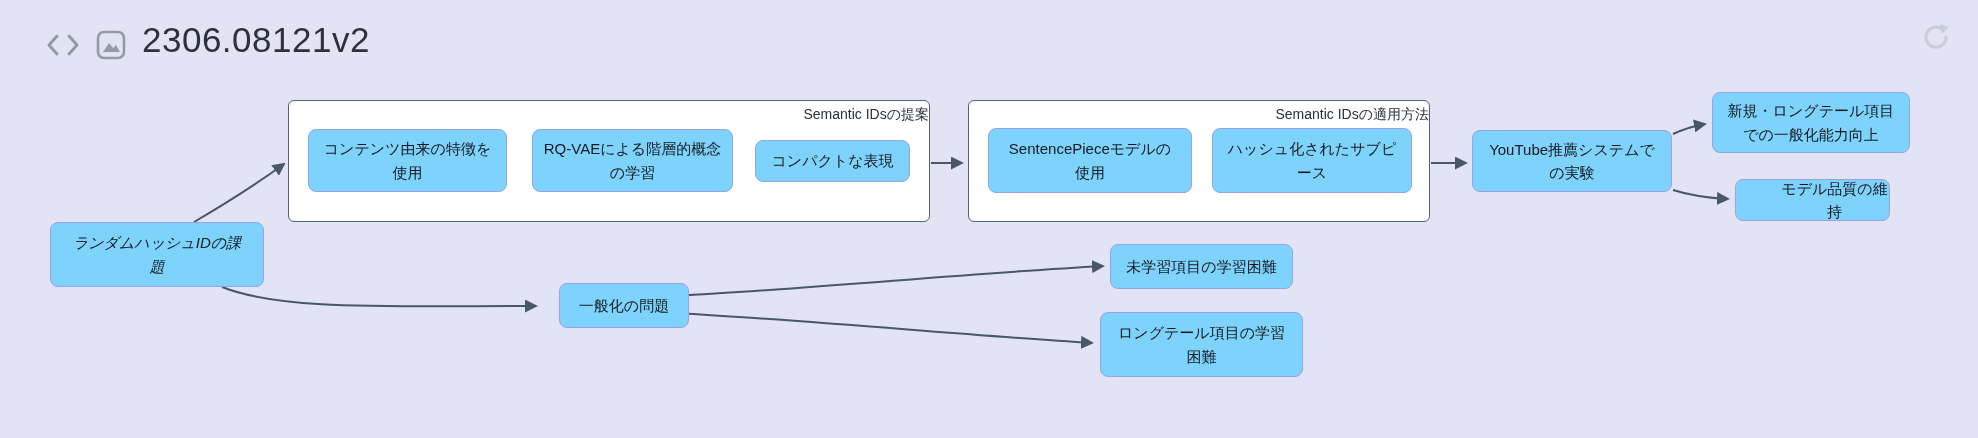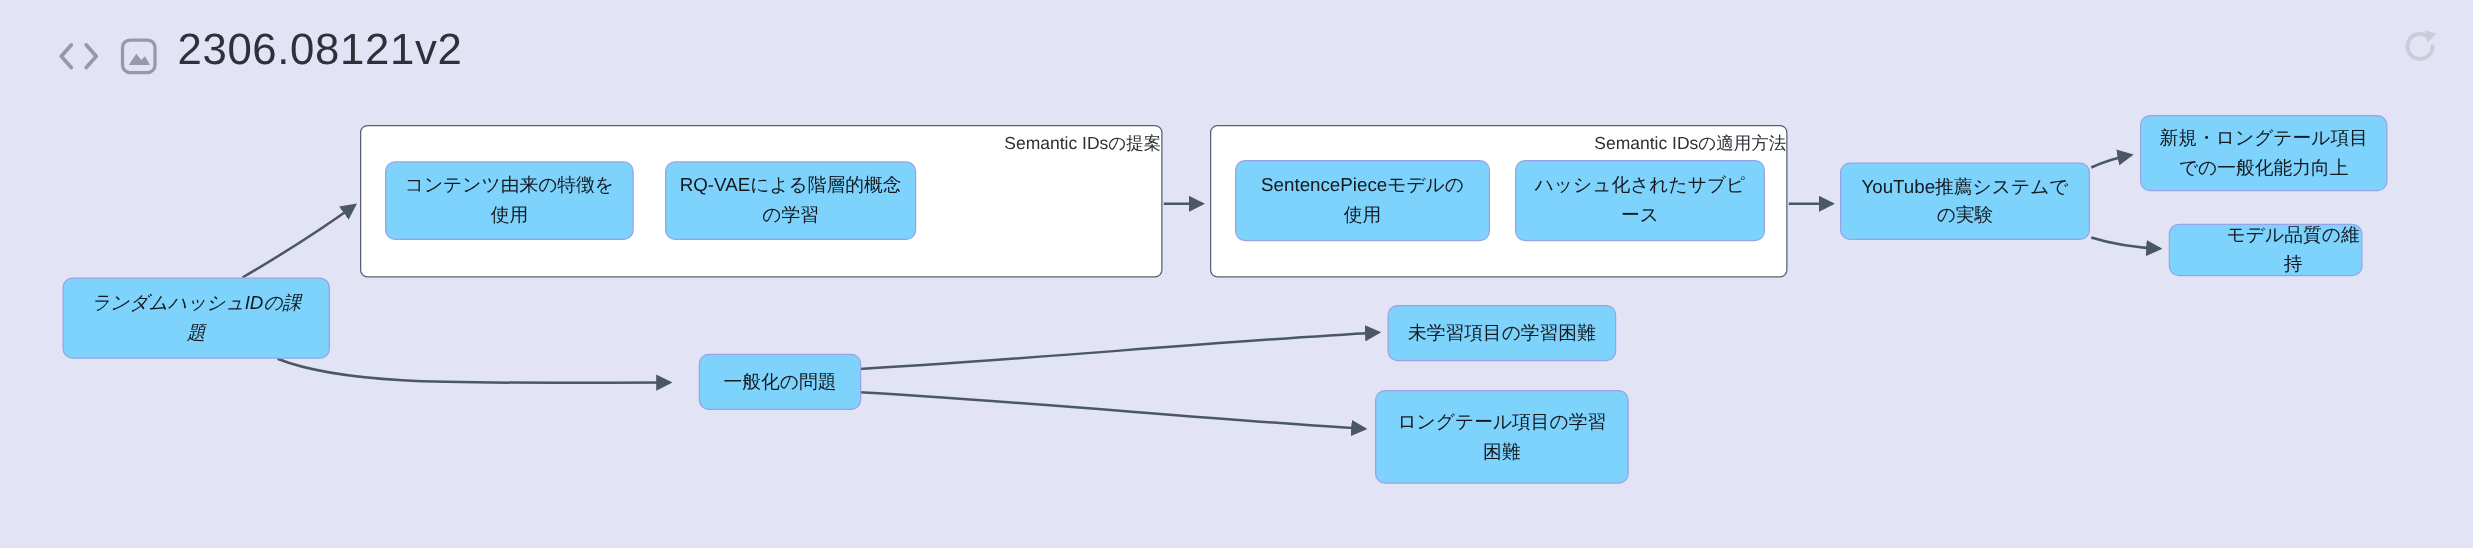--- a/index.html
+++ b/index.html
@@ -55,21 +55,21 @@
   #node-content-features       { left: 308px;  top: 129px; width: 199px; height: 63px; }
   #node-rq-vae                 { left: 532px;  top: 129px; width: 201px; height: 63px; }
   #node-compact                { left: 755px;  top: 140px; width: 155px; height: 42px; }
   #node-sentencepiece          { left: 988px;  top: 128px; width: 204px; height: 65px; }
   #node-hashed-subpieces       { left: 1212px; top: 128px; width: 200px; height: 65px; }
   #node-youtube                { left: 1472px; top: 130px; width: 200px; height: 62px; }
   #node-generalization-gain    { left: 1712px; top: 92px;  width: 198px; height: 61px; }
   #node-model-quality          { left: 1735px; top: 179px; width: 155px; height: 42px; padding-left: 44px; }
   #node-generalization-problem { left: 559px;  top: 283px; width: 130px; height: 45px; }
   #node-unseen-items           { left: 1110px; top: 244px; width: 183px; height: 45px; }
-  #node-longtail-items         { left: 1100px; top: 312px; width: 203px; height: 75px; }
+  #node-longtail-items         { left: 1100px; top: 312px; width: 203px; height: 65px; }
 </style>
 </head>
 <body>
 
 <div class="screen">
 
   <button class="icon-btn" id="code-btn">
     <svg width="34" height="24" viewBox="0 0 34 24">
       <path d="M11 3 L3 12 L11 21" fill="none" stroke="#949aa8" stroke-width="3" stroke-linecap="round" stroke-linejoin="round"></path>
       <path d="M23 3 L31 12 L23 21" fill="none" stroke="#949aa8" stroke-width="3" stroke-linecap="round" stroke-linejoin="round"></path>
@@ -116,20 +116,21 @@
       <path d="M674,296 C820,288 960,274 1103,266" fill="none" stroke="#4a5766" stroke-width="2" marker-end="url(#arrowhead)"></path>
       <path d="M674,313 C820,321 960,335 1092,343" fill="none" stroke="#4a5766" stroke-width="2" marker-end="url(#arrowhead)"></path>
     </svg>
 
     <div class="node" id="node-random-hash">ランダムハッシュIDの課
 題</div>
     <div class="node" id="node-content-features">コンテンツ由来の特徴を
 使用</div>
     <div class="node" id="node-rq-vae">RQ-VAEによる階層的概念
 の学習</div>
+    <div class="node" id="node-compact">コンパクトな表現</div>
     <div class="node" id="node-sentencepiece">SentencePieceモデルの
 使用</div>
     <div class="node" id="node-hashed-subpieces">ハッシュ化されたサブピ
 ース</div>
     <div class="node" id="node-youtube">YouTube推薦システムで
 の実験</div>
     <div class="node" id="node-generalization-gain">新規・ロングテール項目
 での一般化能力向上</div>
     <div class="node" id="node-model-quality">モデル品質の維持</div>
     <div class="node" id="node-generalization-problem">一般化の問題</div>

